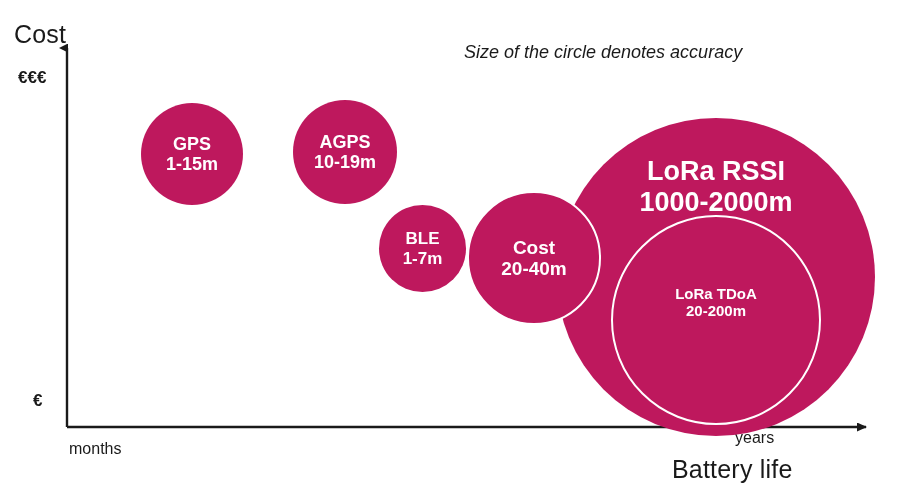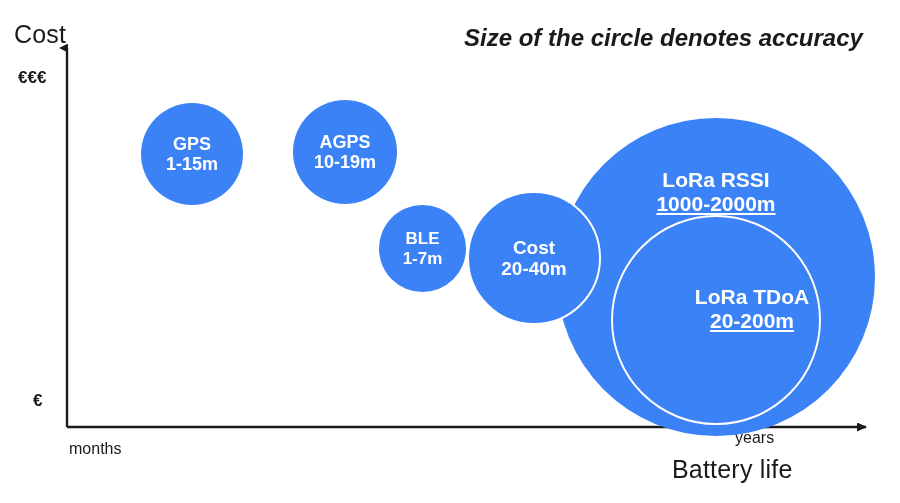--- a/index.html
+++ b/index.html
@@ -44,38 +44,37 @@
     font-size: 16px;
     font-weight: 400;
     white-space: nowrap;
   }
   #range-months { left: 69px; top: 440px; }
   #range-years  { left: 735px; top: 429px; }
 
   #note {
     position: absolute;
     left: 464px;
-    top: 24px;
-    font-size: 24px;
+    top: 42px;
+    font-size: 18px;
     font-style: italic;
     color: #1a1a1a;
     white-space: nowrap;
-    font-weight: bold;
   }
 
   #axes {
     position: absolute;
     left: 0; top: 0;
     width: 900px; height: 503px;
   }
 
   .bubble {
     position: absolute;
     border-radius: 50%;
-    background: #3b82f6;
+    background: #be185d;
     display: flex;
     flex-direction: column;
     align-items: center;
     justify-content: center;
     box-sizing: border-box;
     text-align: center;
     line-height: 1.12;
   }
   .bubble.ring {
     border: 2.5px solid #ffffff;
@@ -95,21 +94,21 @@
     display: block;
   }
   .lbl-block {
     position: absolute;
     text-align: center;
     color: #ffffff;
     line-height: 1.14;
     white-space: nowrap;
   }
   .lbl-block .b-name { font-weight: 700; display: block; }
-  .lbl-block .b-range { font-weight: 700; display: block; text-decoration: underline; }
+  .lbl-block .b-range { font-weight: 700; display: block; }
 </style>
 </head>
 <body>
 
 <div id="canvas">
 
   <svg id="axes" viewBox="0 0 900 503">
     <defs>
       <marker id="arrow-up" markerWidth="9" markerHeight="9" refX="4.5" refY="8" orient="auto-start-reverse" markerUnits="userSpaceOnUse">
         <path d="M4.5 0 L9 9 L0 9 Z" fill="#1a1a1a"></path>
@@ -127,28 +126,28 @@
 
   <div class="tick-label" id="tick-eee">€€€</div>
   <div class="tick-label" id="tick-e">€</div>
   <div class="range-label" id="range-months">months</div>
   <div class="range-label" id="range-years">years</div>
 
   <div id="note">Size of the circle denotes accuracy</div>
 
   <div class="bubble" id="bubble-lora-rssi" style="left:557px; top:118px; width:318px; height:318px;">
   </div>
-  <div class="lbl-block" style="left:616px; top:168px; width:200px; font-size:21px;">
+  <div class="lbl-block" style="left:616px; top:156px; width:200px; font-size:27px;">
     <span class="b-name">LoRa RSSI</span>
     <span class="b-range">1000-2000m</span>
   </div>
 
   <div class="bubble outline-only" id="bubble-lora-tdoa" style="left:611px; top:215px; width:210px; height:210px;">
   </div>
-  <div class="lbl-block" style="left:652px; top:285px; width:200px; font-size:21px;">
+  <div class="lbl-block" style="left:616px; top:285px; width:200px; font-size:15px;">
     <span class="b-name">LoRa TDoA</span>
     <span class="b-range">20-200m</span>
   </div>
 
   <div class="bubble ring" id="bubble-wifi" style="left:467px; top:191px; width:134px; height:134px; font-size:19px;">
     <span class="b-name">Cost</span>
     <span class="b-range">20-40m</span>
   </div>
 
   <div class="bubble" id="bubble-ble" style="left:379px; top:205px; width:87px; height:87px; font-size:17px;">

